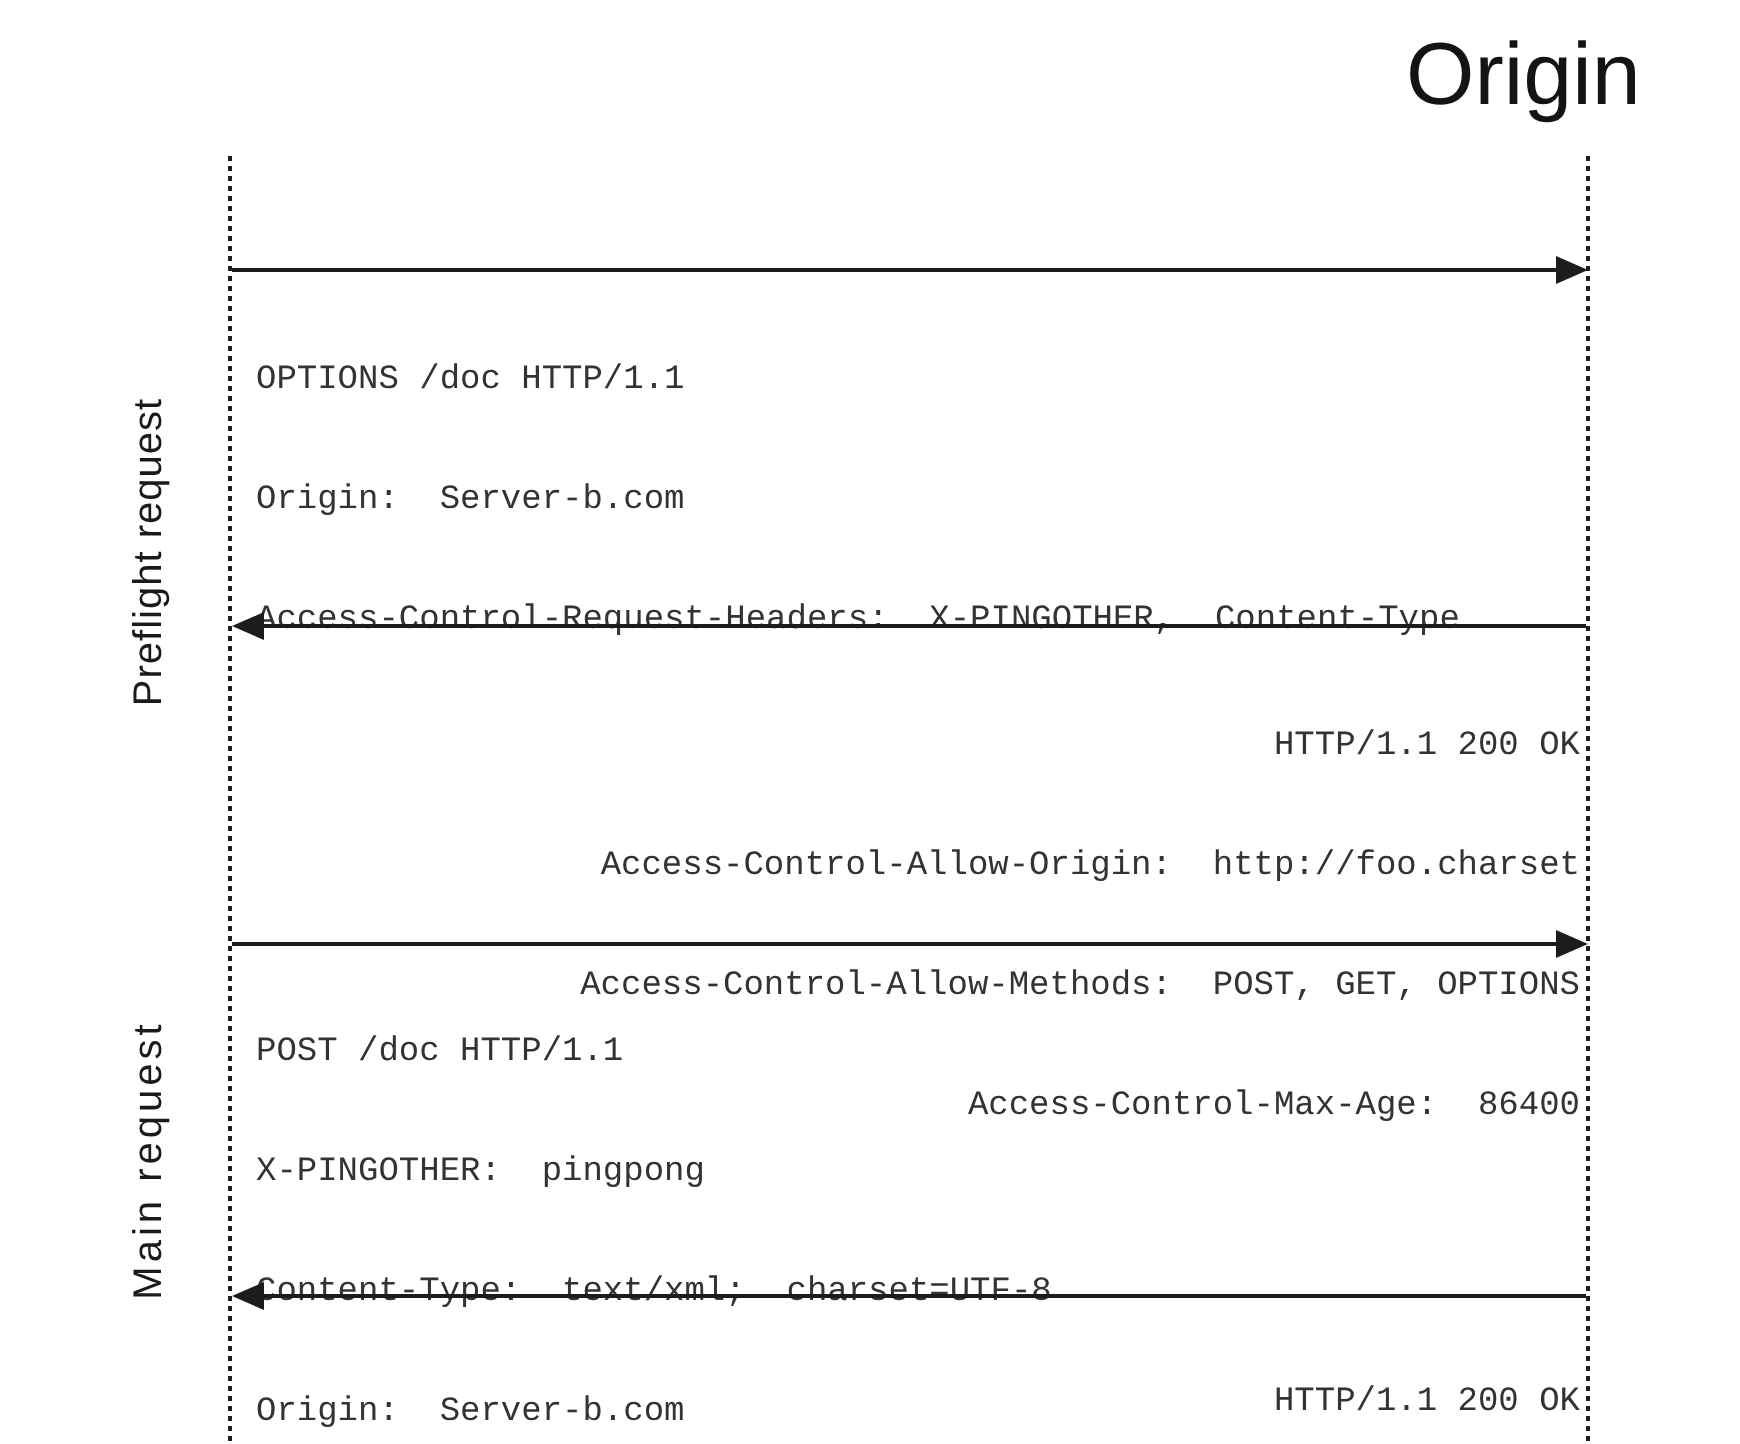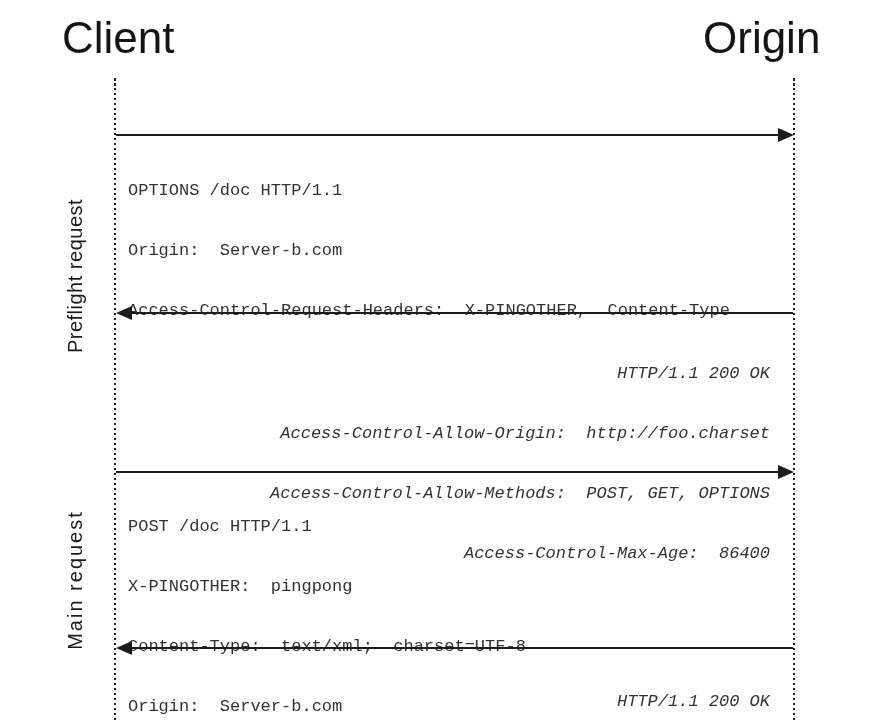--- a/index.html
+++ b/index.html
@@ -85,32 +85,31 @@
 
   .msg {
     position: absolute;
     font-family: "Liberation Mono", monospace;
     font-size: 17px;
     line-height: 20px;
     color: #333333;
     white-space: pre;
   }
   .msg.left-aligned  { left: 128px; text-align: left; }
-  .msg.right-aligned { right: 100px; text-align: right; font-style: italic; }
+  .msg.right-aligned { right: 80px; text-align: right; }
   .msg.m1 { top: 141px; }
   .msg.m2 { top: 324px; }
   .msg.m3 { top: 477px; }
   .msg.m4 { top: 652px; }
 </style>
 </head>
 <body>
 
 <div class="canvas">
 
-  <div class="actor-title client">Client</div>
 
   <div class="actor-title server">Origin</div>
 
   <div class="lifeline client"></div>
   <div class="lifeline server"></div>
 
   <div class="phase-label preflight">Preflight request</div>
 
   <div class="phase-label main">Main request</div>
 

